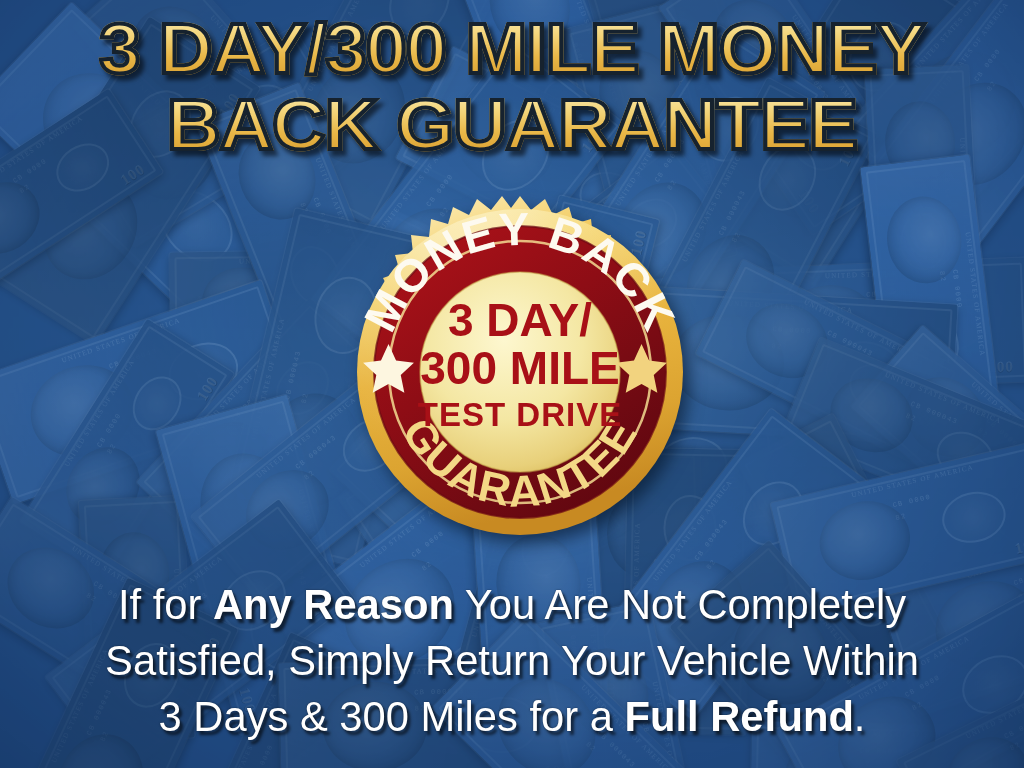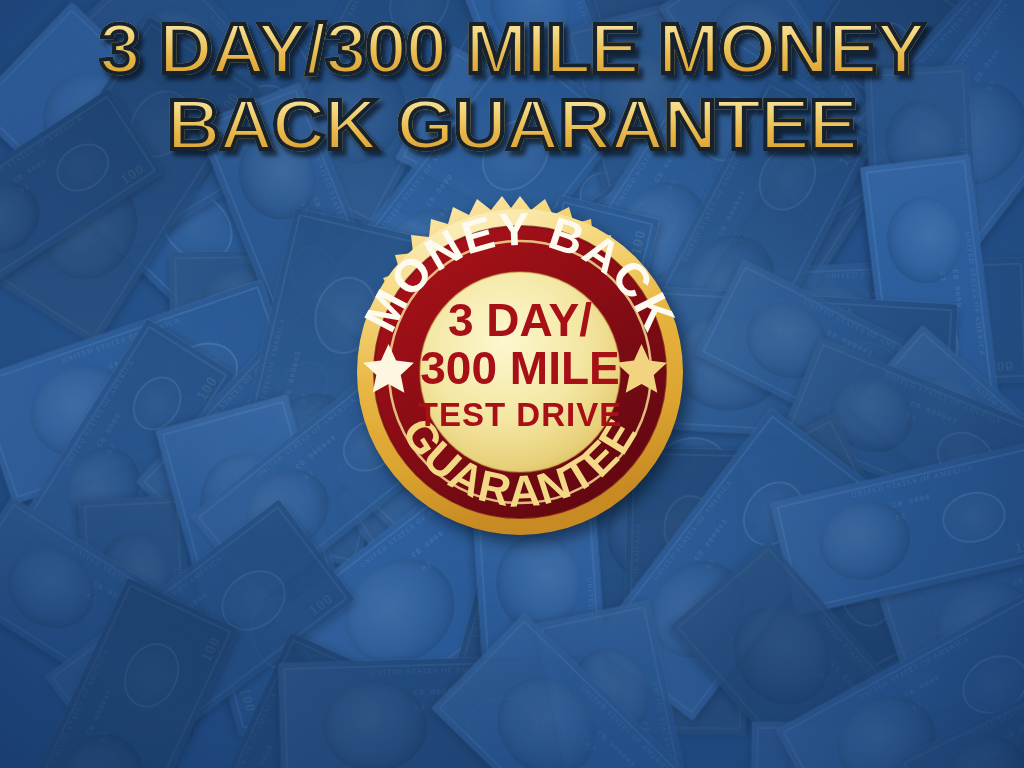--- a/index.html
+++ b/index.html
@@ -648,14 +648,19 @@
       </text>
       <text x="180" y="196" text-anchor="middle" font-family="Liberation Sans, sans-serif" font-weight="bold" font-size="46" fill="#a81017">
         <tspan>300 MILE</tspan>
       </text>
       <text x="180" y="238" text-anchor="middle" font-family="Liberation Sans, sans-serif" font-weight="bold" font-size="33" letter-spacing="1" fill="#a81017">
         <tspan>TEST DRIVE</tspan>
       </text>
     </svg>
   </div>
 
+  <div id="blurb">
+    <span class="bl-line"><span>If for </span><b>Any Reason</b><span> You Are Not Completely</span></span>
+    <span class="bl-line">Satisfied, Simply Return Your Vehicle Within</span>
+    <span class="bl-line"><span>3 Days &amp; 300 Miles for a </span><b>Full Refund</b><span>.</span></span>
+  </div>
 
 </div>
 
 </body></html>

